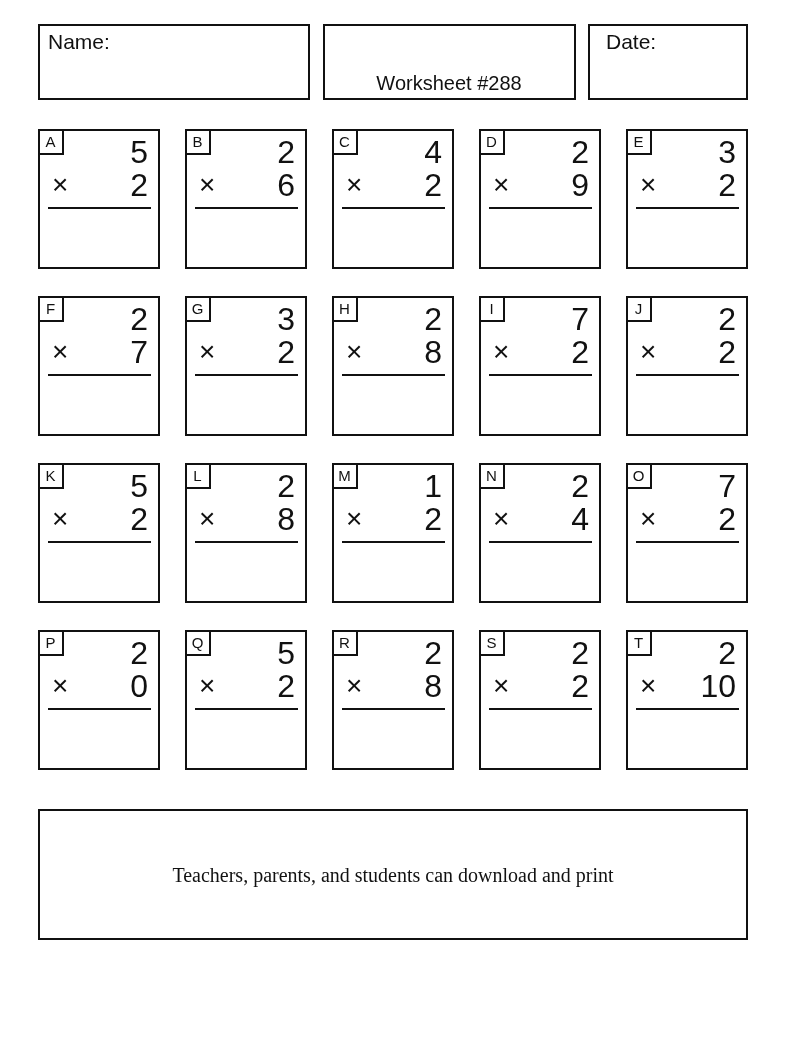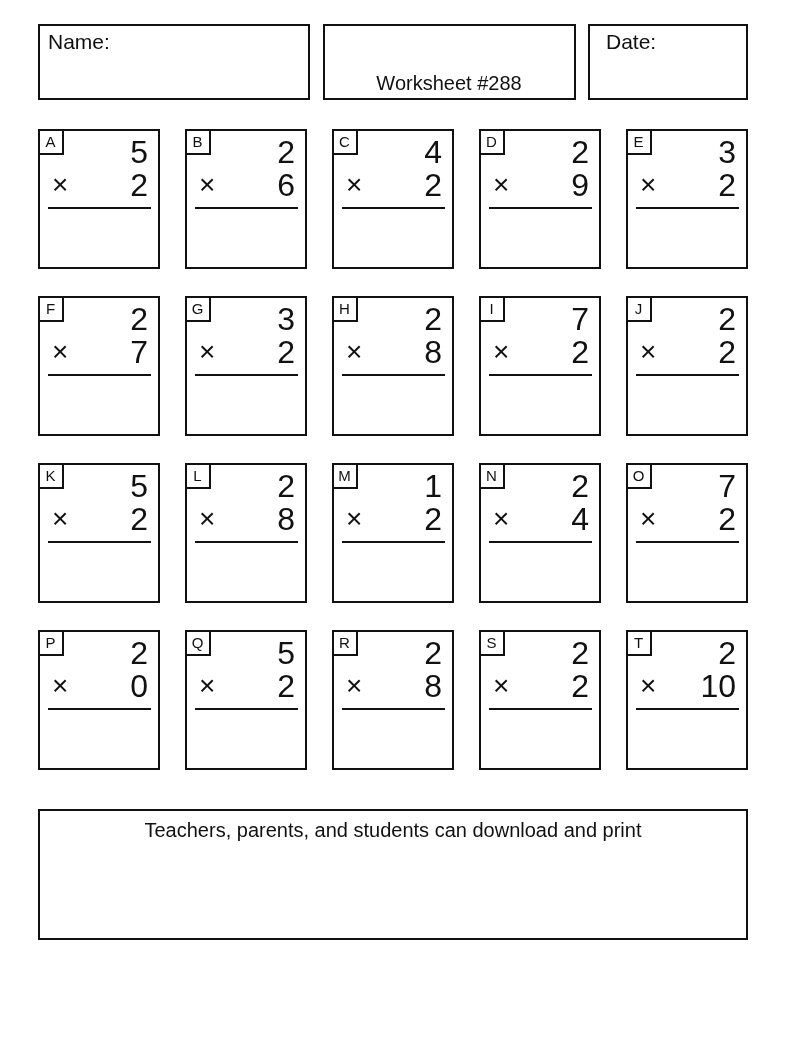--- a/index.html
+++ b/index.html
@@ -51,22 +51,22 @@
   .num { position: absolute; right: 10px; font-size: 32px; line-height: 34px; }
   .num.top { top: 4px; }
   .num.bottom { top: 37px; }
   .times { position: absolute; left: 12px; top: 37px; font-size: 28px; line-height: 34px; }
   .answer-line { position: absolute; top: 76px; left: 8px; right: 7px; border-top: 2.5px solid var(--ink); }
   .answer-space { position: absolute; top: 79px; left: 0; right: 0; bottom: 0; }
 
   
   .footer {
     margin-top: 39px; height: 131px; border: 2.5px solid var(--ink);
-    display: flex; flex-direction: column; align-items: center; justify-content: space-between;
-    text-align: center; font-size: 20px; line-height: 38px;
+    display: flex; flex-direction: column; align-items: center; justify-content: center;
+    text-align: center; font-size: 20px; line-height: 38px; font-family: Liberation Serif, serif;
   }
 </style>
 </head>
 <body>
 
 <div class="page">
 
   <div class="header">
     <div class="hbox name-box">
       <span>Name:</span>

